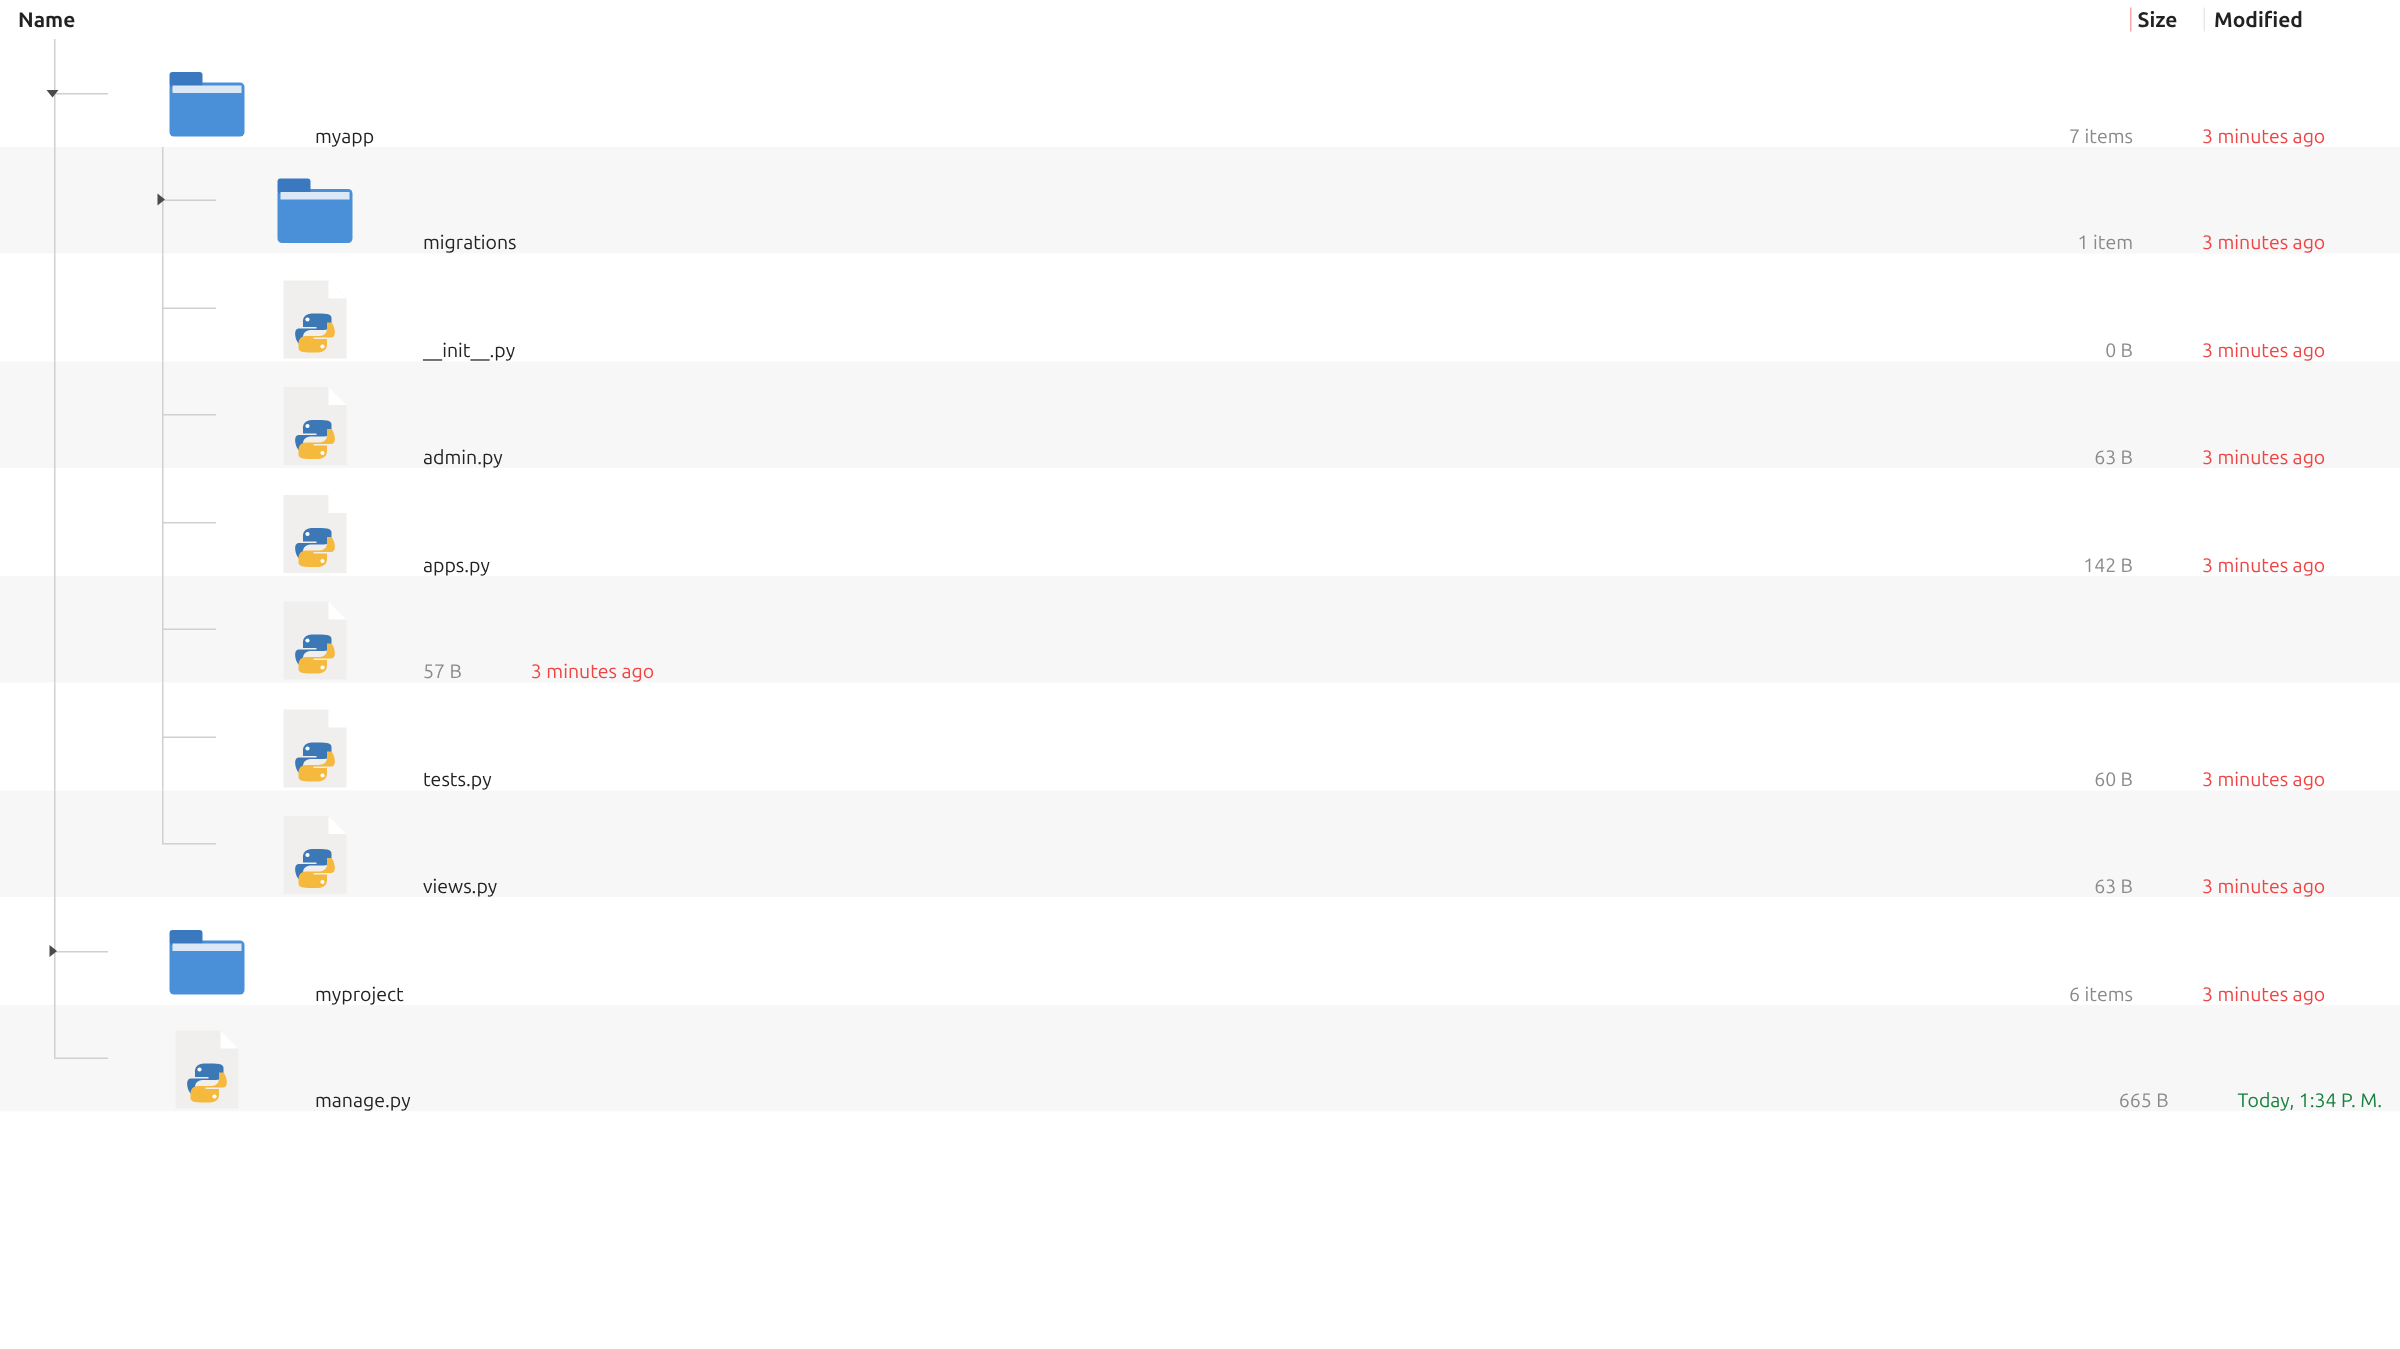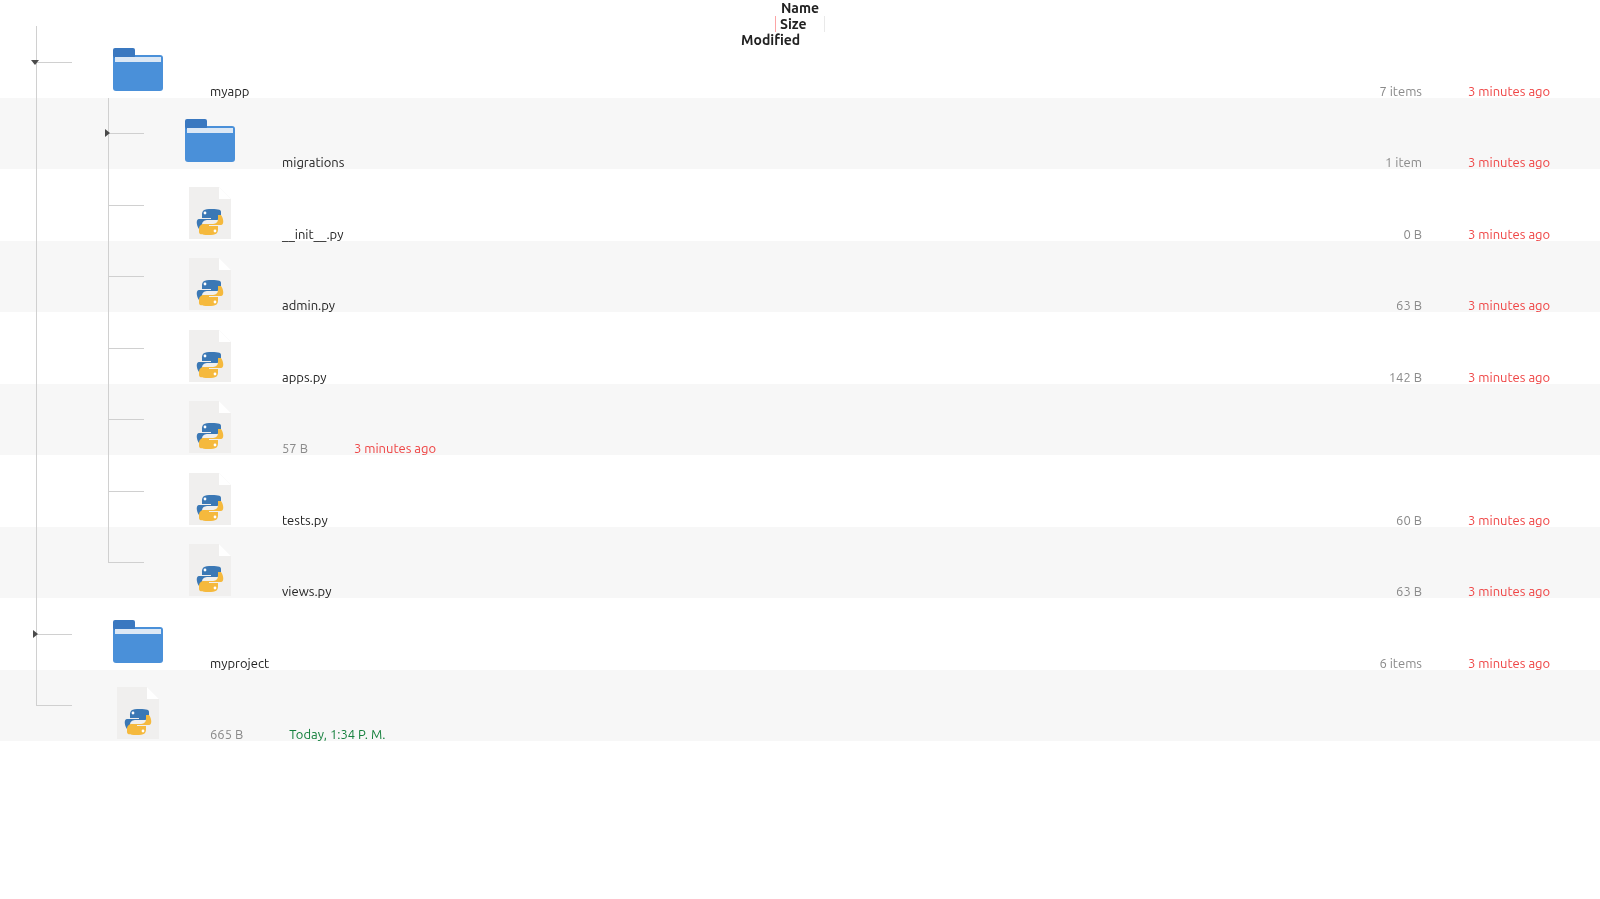--- a/index.html
+++ b/index.html
@@ -9,23 +9,22 @@
     background: #ffffff;
     color: #222;
     width: 1600px;
   }
   .header {
     display: flex;
     align-items: center;
     height: 26px;
     font-weight: 600;
     font-size: 14px;
-    padding-left: 0;
+    padding-left: 12px;
     border-bottom: 0px solid #ddd;
-    flex-direction: column;
   }
   .header .col-name { flex: 1 1 auto; }
   .header .col-size { width: 50px; text-align: left; border-left:1px solid #fca5a5; border-right:1px solid #e9e9e9; padding:0 4px;}
   .header .col-mod  { width: 130px; text-align: left; padding-left:6px; }
 
   .rows { }
   .row {
     display: flex;
     align-items: flex-end;
     height: 71.5px;
@@ -311,16 +310,17 @@
     <path d="M2 2 h30 l12 12 v40 h-42 z" fill="#f0efee"></path>
     <path d="M32 2 v12 h12 z" fill="#ffffff"></path>
     <g transform="translate(10,24)">
       <path d="M12 0 c-7 0 -7 4 -7 6 v3 h9 v1 h-12 c-3 0 -3 6 0 10 h3 v-4 c0-4 3-5 6-5 h8 c3 0 5-2 5-5 v-3 c0-3 -4-3 -12-3 z" fill="#3b78b5"></path>
       <circle cx="8" cy="4" r="1.4" fill="#fff"></circle>
       <path d="M14 26 c7 0 7-4 7-6 v-3 h-9 v-1 h12 c3 0 3-6 0-10 h-3 v4 c0 4 -3 5 -6 5 h-8 c-3 0 -5 2 -5 5 v3 c0 3 4 3 12 3 z" fill="#f5b93d"></path>
       <circle cx="18" cy="22" r="1.4" fill="#fff"></circle>
     </g>
   </svg>
       </div>
+      <div class="name">manage.py</div>
       <div class="size">665 B</div>
       <div class="modified special">Today, 1:34 P. M.</div>
     </div>
   </div>
 
 </body></html>

